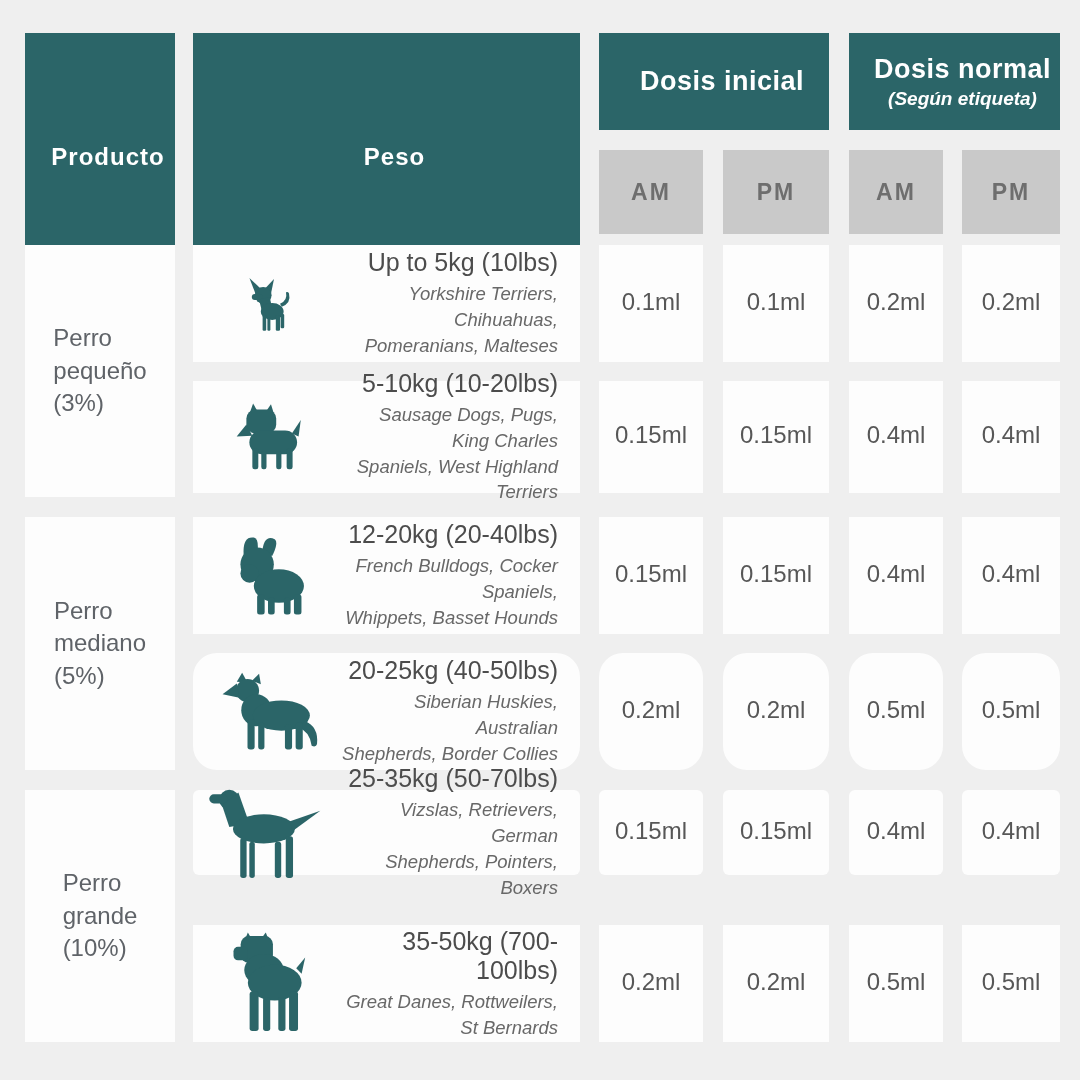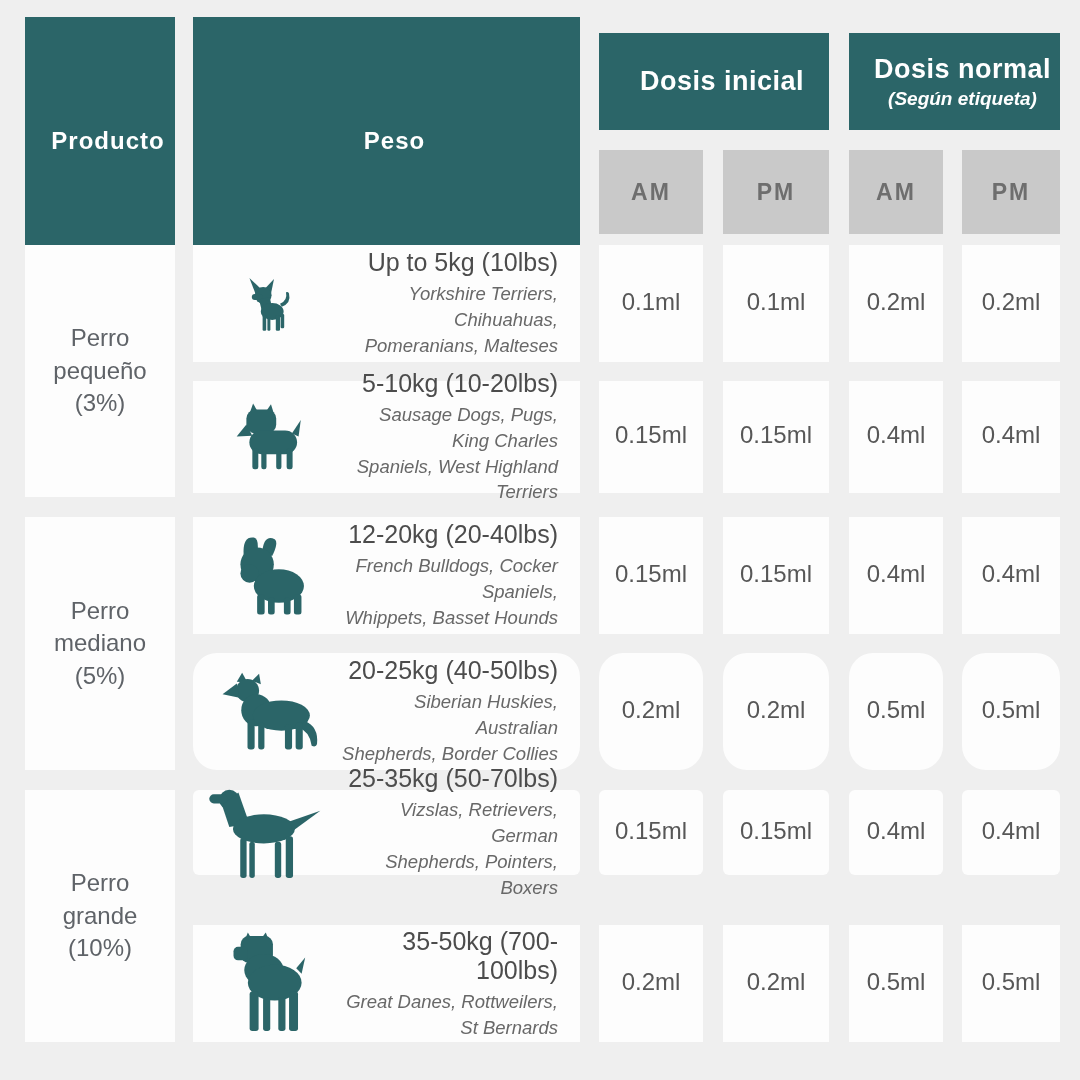--- a/index.html
+++ b/index.html
@@ -16,40 +16,40 @@
   .col-producto{left:25px;width:150px;}
   .col-peso{left:193px;width:387px;}
   .col-am1{left:599px;width:104px;}
   .col-pm1{left:723px;width:106px;}
   .col-am2{left:849px;width:94px;}
   .col-pm2{left:962px;width:98px;}
   .col-dosis-inicial{left:599px;width:230px;}
   .col-dosis-normal{left:849px;width:211px;}
 
   
-  .hdr-tall{top:17px;height:248px;}
+  .hdr-tall{top:33px;height:248px;}
   .hdr-group{top:33px;height:97px;}
   .subhdr{top:150px;height:84px;font-weight:bold;font-size:23px;letter-spacing:2px;}
 
   .hdr-label{font-weight:bold;font-size:24px;letter-spacing:1px;}
   .group-title{font-weight:bold;font-size:27px;letter-spacing:.5px;}
   .group-sub{font-weight:bold;font-style:italic;font-size:19px;margin-top:3px;}
 
   
   .row-1{top:245px;height:117px;}
   .row-2{top:381px;height:112px;}
   .row-3{top:517px;height:117px;}
   .row-4{top:653px;height:117px;border-radius:24px;}
   .row-5{top:790px;height:85px;border-radius:6px;}
   .row-6{top:925px;height:117px;}
   .grp-1{top:245px;height:252px;}
   .grp-2{top:517px;height:253px;}
   .grp-3{top:790px;height:252px;}
 
-  .product{display:flex;align-items:center;justify-content:center;text-align:center;
+  .product{display:flex;align-items:center;justify-content:center;text-align:left;
     font-size:24px;color:#5f6368;line-height:1.35;white-space:pre-line;}
 
   .weight{display:flex;align-items:center;}
   .icon-box{width:138px;flex-shrink:0;display:flex;align-items:center;justify-content:center;margin-left:6px;}
   .weight-text{flex:1;text-align:right;padding-right:22px;display:flex;flex-direction:column;justify-content:center;}
   .weight-title{font-size:25px;color:#4c4c4c;}
   .weight-breeds{font-size:18.5px;font-style:italic;color:#686868;line-height:1.4;margin-top:4px;white-space:pre-line;}
 
   .dose{display:flex;align-items:center;justify-content:center;font-size:24px;color:#575757;padding-bottom:4px;}
   .dog{fill:#2b6568;}

